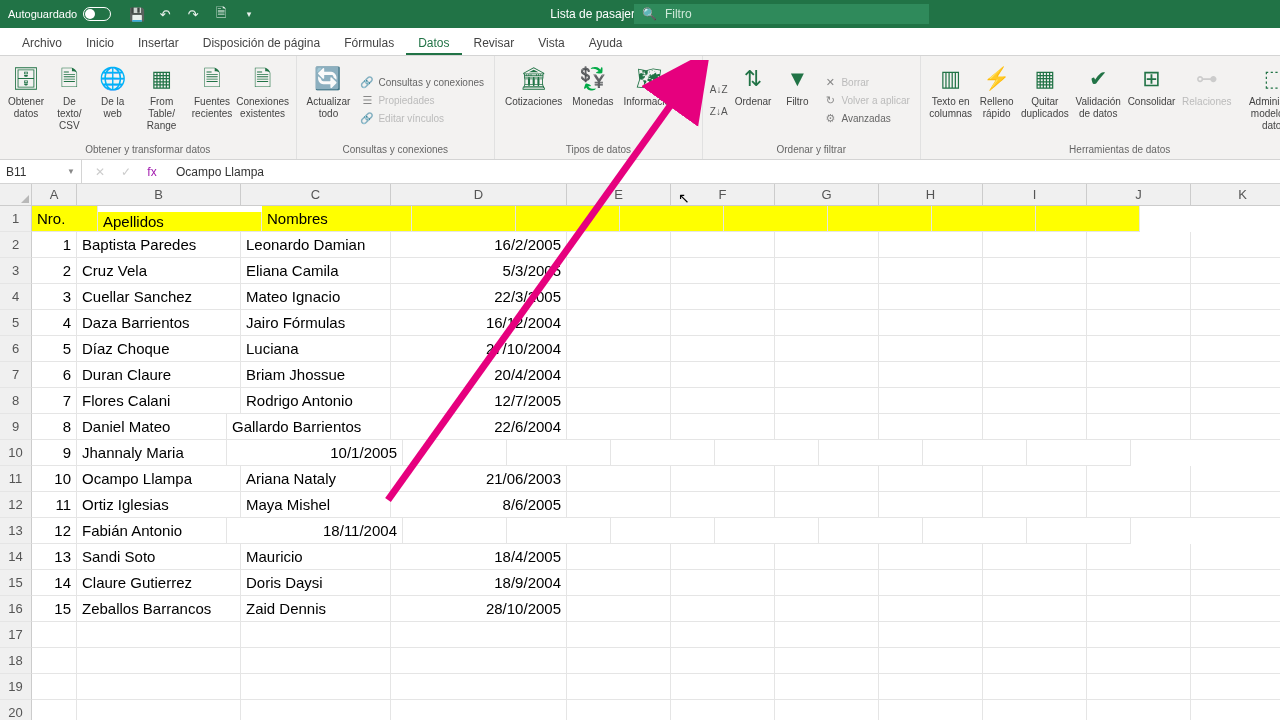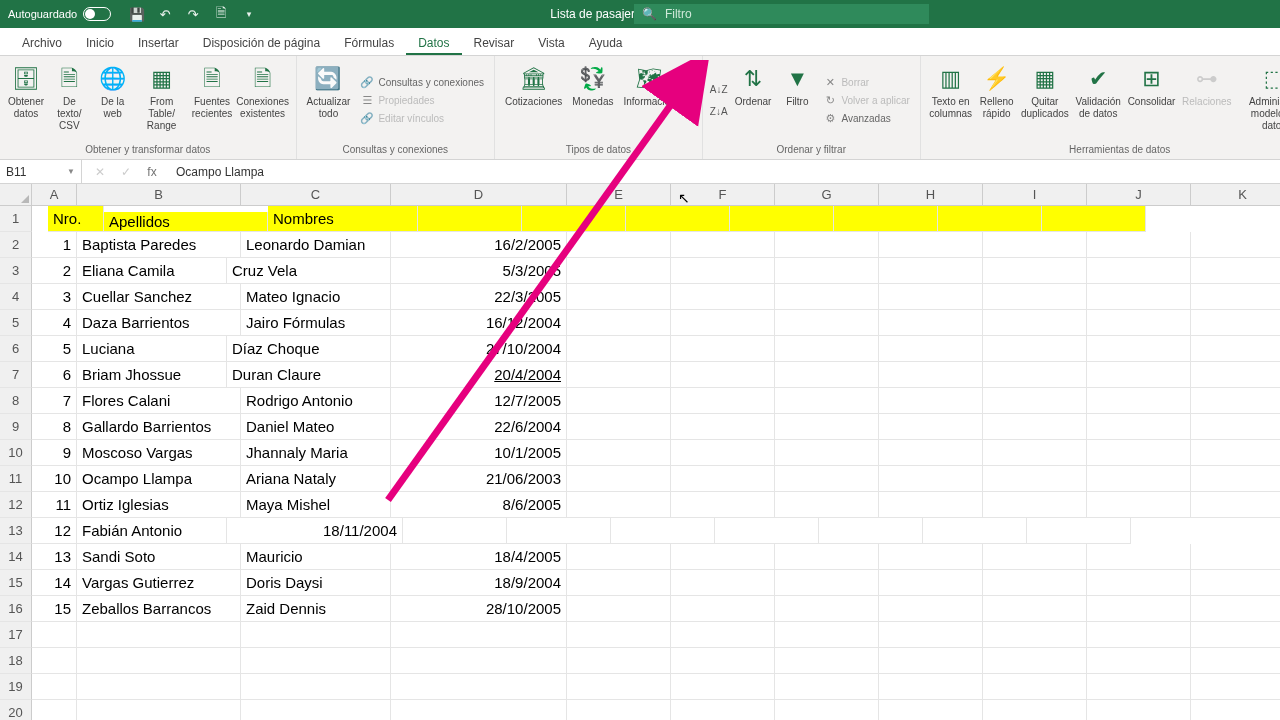--- a/index.html
+++ b/index.html
@@ -258,21 +258,21 @@
 </div>
 
 <div class="fbar">
   <div class="namebox">
     <span>B11</span>
     <span class="dd">▼</span>
   </div>
   <div class="fx">
     <span class="btn" style="color:#ccc">✕</span>
     <span class="btn" style="color:#ccc">✓</span>
-    <span class="btn" style="color:#737373">fx</span>
+    <span class="btn" style="color:#a21caf">fx</span>
   </div>
   <div class="formula">Ocampo Llampa</div>
 </div>
 
 <div class="grid" style="height:536px">
   <div class="corner"></div>
   <div class="colheads" id="colheads">
       <div class="ch" style="width: 45px;">A</div>
       <div class="ch" style="width: 164px;">B</div>
       <div class="ch" style="width: 150px;">C</div>
@@ -302,21 +302,21 @@
       <div class="rh">14</div>
       <div class="rh">15</div>
       <div class="rh">16</div>
       <div class="rh">17</div>
       <div class="rh">18</div>
       <div class="rh">19</div>
       <div class="rh">20</div>
     </div>
   <div class="cells" id="cells">
       <div class="row hdr">
-        <div class="cell" style="width: 56px; margin-left: 16px;">Nro.</div>
+        <div class="cell" style="width: 66px;">Nro.</div>
         <div class="cell" style="width: 164px; margin-top: 6px;">Apellidos</div>
         <div class="cell" style="width: 150px;">Nombres</div>
         <div class="cell" style="width: 104px;"></div>
         <div class="cell" style="width: 104px;"></div>
         <div class="cell" style="width: 104px;"></div>
         <div class="cell" style="width: 104px;"></div>
         <div class="cell" style="width: 104px;"></div>
         <div class="cell" style="width: 104px;"></div>
         <div class="cell" style="width: 104px;"></div>
       </div>
@@ -328,22 +328,22 @@
         <div class="cell" style="width: 104px;"></div>
         <div class="cell" style="width: 104px;"></div>
         <div class="cell" style="width: 104px;"></div>
         <div class="cell" style="width: 104px;"></div>
         <div class="cell" style="width: 104px;"></div>
         <div class="cell" style="width: 104px;"></div>
         <div class="cell" style="width: 104px;"></div>
       </div>
       <div class="row">
         <div class="cell r" style="width: 45px;">2</div>
+        <div class="cell" style="width: 164px;">Cruz Vela</div>
         <div class="cell" style="width: 150px;">Eliana Camila</div>
-        <div class="cell" style="width: 164px;">Cruz Vela</div>
         <div class="cell r" style="width: 176px;">5/3/2005</div>
         <div class="cell" style="width: 104px;"></div>
         <div class="cell" style="width: 104px;"></div>
         <div class="cell" style="width: 104px;"></div>
         <div class="cell" style="width: 104px;"></div>
         <div class="cell" style="width: 104px;"></div>
         <div class="cell" style="width: 104px;"></div>
         <div class="cell" style="width: 104px;"></div>
       </div>
       <div class="row">
@@ -367,36 +367,36 @@
         <div class="cell" style="width: 104px;"></div>
         <div class="cell" style="width: 104px;"></div>
         <div class="cell" style="width: 104px;"></div>
         <div class="cell" style="width: 104px;"></div>
         <div class="cell" style="width: 104px;"></div>
         <div class="cell" style="width: 104px;"></div>
         <div class="cell" style="width: 104px;"></div>
       </div>
       <div class="row">
         <div class="cell r" style="width: 45px;">5</div>
+        <div class="cell" style="width: 164px;">Díaz Choque</div>
         <div class="cell" style="width: 150px;">Luciana</div>
-        <div class="cell" style="width: 164px;">Díaz Choque</div>
         <div class="cell r" style="width: 176px;">27/10/2004</div>
         <div class="cell" style="width: 104px;"></div>
         <div class="cell" style="width: 104px;"></div>
         <div class="cell" style="width: 104px;"></div>
         <div class="cell" style="width: 104px;"></div>
         <div class="cell" style="width: 104px;"></div>
         <div class="cell" style="width: 104px;"></div>
         <div class="cell" style="width: 104px;"></div>
       </div>
       <div class="row">
         <div class="cell r" style="width: 45px;">6</div>
+        <div class="cell" style="width: 164px;">Duran Claure</div>
         <div class="cell" style="width: 150px;">Briam Jhossue</div>
-        <div class="cell" style="width: 164px;">Duran Claure</div>
-        <div class="cell r" style="width: 176px; text-decoration: underline;">20/4/2004</div>
+        <div class="cell r" style="width: 176px;">20/4/2004</div>
         <div class="cell" style="width: 104px;"></div>
         <div class="cell" style="width: 104px;"></div>
         <div class="cell" style="width: 104px;"></div>
         <div class="cell" style="width: 104px;"></div>
         <div class="cell" style="width: 104px;"></div>
         <div class="cell" style="width: 104px;"></div>
         <div class="cell" style="width: 104px;"></div>
       </div>
       <div class="row">
         <div class="cell r" style="width: 45px;">7</div>
@@ -406,34 +406,33 @@
         <div class="cell" style="width: 104px;"></div>
         <div class="cell" style="width: 104px;"></div>
         <div class="cell" style="width: 104px;"></div>
         <div class="cell" style="width: 104px;"></div>
         <div class="cell" style="width: 104px;"></div>
         <div class="cell" style="width: 104px;"></div>
         <div class="cell" style="width: 104px;"></div>
       </div>
       <div class="row">
         <div class="cell r" style="width: 45px;">8</div>
+        <div class="cell" style="width: 150px;">Daniel Mateo</div>
         <div class="cell" style="width: 164px;">Gallardo Barrientos</div>
-        <div class="cell" style="width: 150px;">Daniel Mateo</div>
         <div class="cell r" style="width: 176px;">22/6/2004</div>
         <div class="cell" style="width: 104px;"></div>
         <div class="cell" style="width: 104px;"></div>
         <div class="cell" style="width: 104px;"></div>
         <div class="cell" style="width: 104px;"></div>
         <div class="cell" style="width: 104px;"></div>
         <div class="cell" style="width: 104px;"></div>
         <div class="cell" style="width: 104px;"></div>
       </div>
       <div class="row">
         <div class="cell r" style="width: 45px;">9</div>
-        <div class="cell" style="width: 164px;">Moscoso Vargas</div>
         <div class="cell" style="width: 150px;">Jhannaly Maria</div>
         <div class="cell r" style="width: 176px;">10/1/2005</div>
         <div class="cell" style="width: 104px;"></div>
         <div class="cell" style="width: 104px;"></div>
         <div class="cell" style="width: 104px;"></div>
         <div class="cell" style="width: 104px;"></div>
         <div class="cell" style="width: 104px;"></div>
         <div class="cell" style="width: 104px;"></div>
         <div class="cell" style="width: 104px;"></div>
       </div>
@@ -483,21 +482,21 @@
         <div class="cell" style="width: 104px;"></div>
         <div class="cell" style="width: 104px;"></div>
         <div class="cell" style="width: 104px;"></div>
         <div class="cell" style="width: 104px;"></div>
         <div class="cell" style="width: 104px;"></div>
         <div class="cell" style="width: 104px;"></div>
         <div class="cell" style="width: 104px;"></div>
       </div>
       <div class="row">
         <div class="cell r" style="width: 45px;">14</div>
-        <div class="cell" style="width: 164px;">Vargas Gutierrez</div>
+        <div class="cell" style="width: 164px;">Claure Gutierrez</div>
         <div class="cell" style="width: 150px;">Doris Daysi</div>
         <div class="cell r" style="width: 176px;">18/9/2004</div>
         <div class="cell" style="width: 104px;"></div>
         <div class="cell" style="width: 104px;"></div>
         <div class="cell" style="width: 104px;"></div>
         <div class="cell" style="width: 104px;"></div>
         <div class="cell" style="width: 104px;"></div>
         <div class="cell" style="width: 104px;"></div>
         <div class="cell" style="width: 104px;"></div>
       </div>

